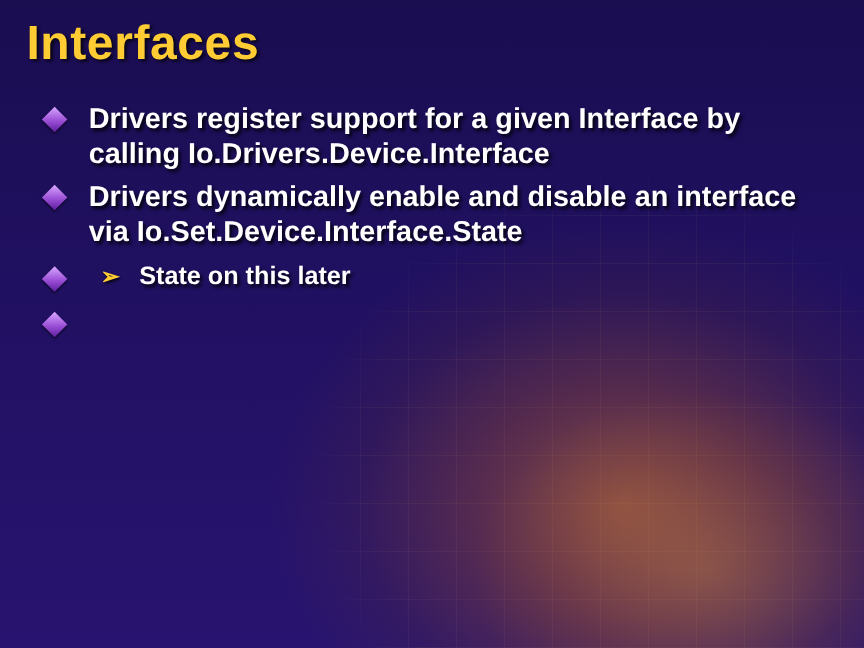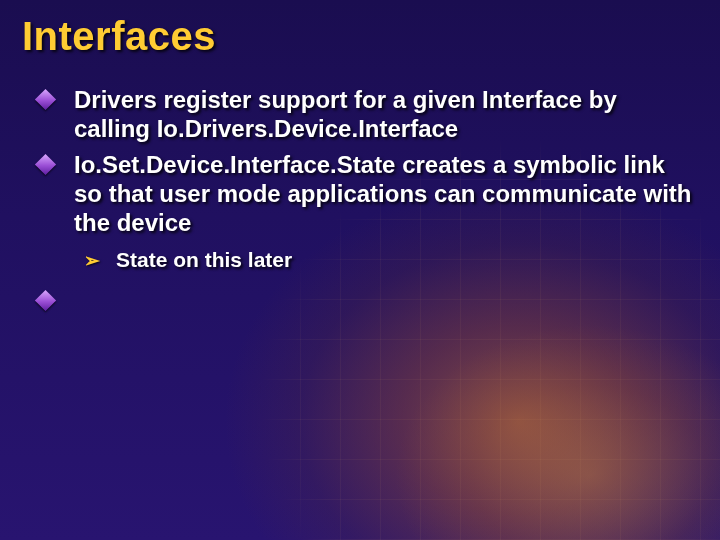--- a/index.html
+++ b/index.html
@@ -96,24 +96,27 @@
 <div class="slide">
   <h1 class="title">Interfaces</h1>
 
   <ul class="top">
 
     <li>
       <span class="bullet"></span>
       <span>Drivers register support for a given Interface by calling Io.Drivers.Device.Interface</span>
     </li>
 
+    <li>
+      <span class="bullet"></span>
+      <span>Drivers dynamically enable and disable an interface via Io.Set.Device.Interface.State</span>
+    </li>
 
     <li>
       <span class="bullet"></span>
-      <span>Io.Set.Device.Interface.State creates a symbolic link so that user mode applications can communicate with the device</span>
       <ul class="sub">
         <li>
           <span class="chev">➢</span>
           <span>State on this later</span>
         </li>
       </ul>
     </li>
 
     <li>
       <span class="bullet"></span>

